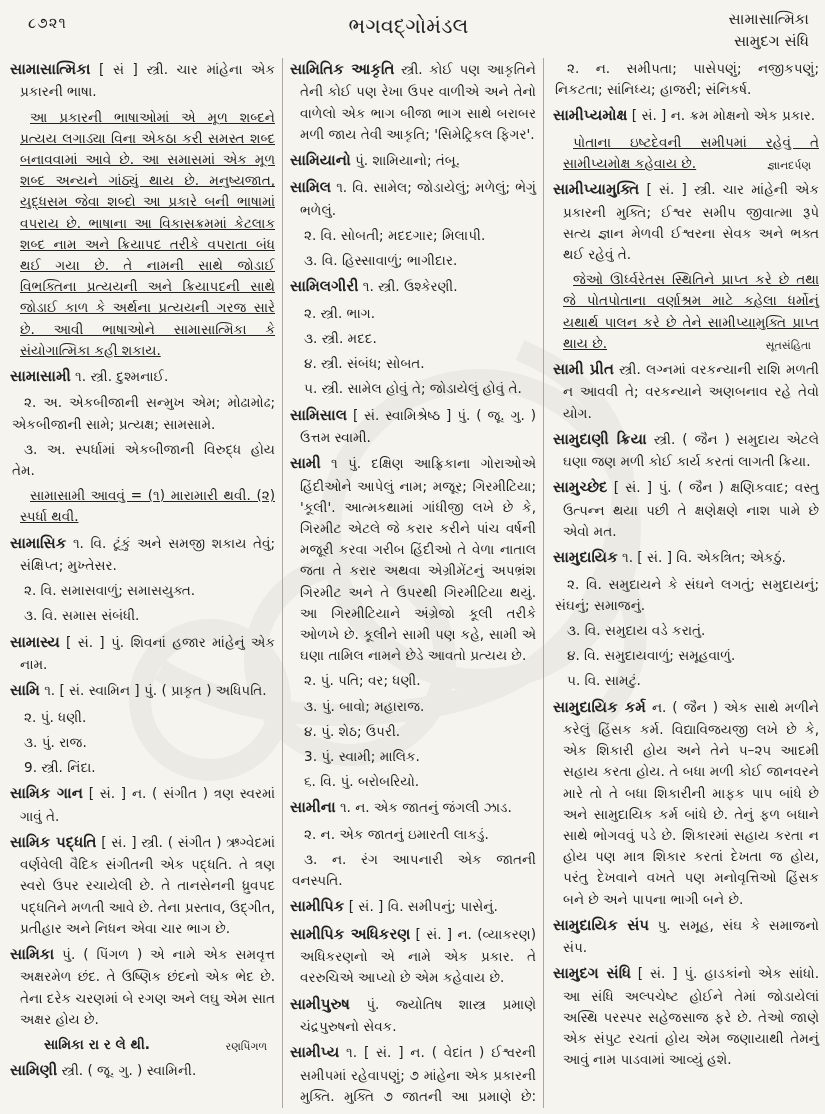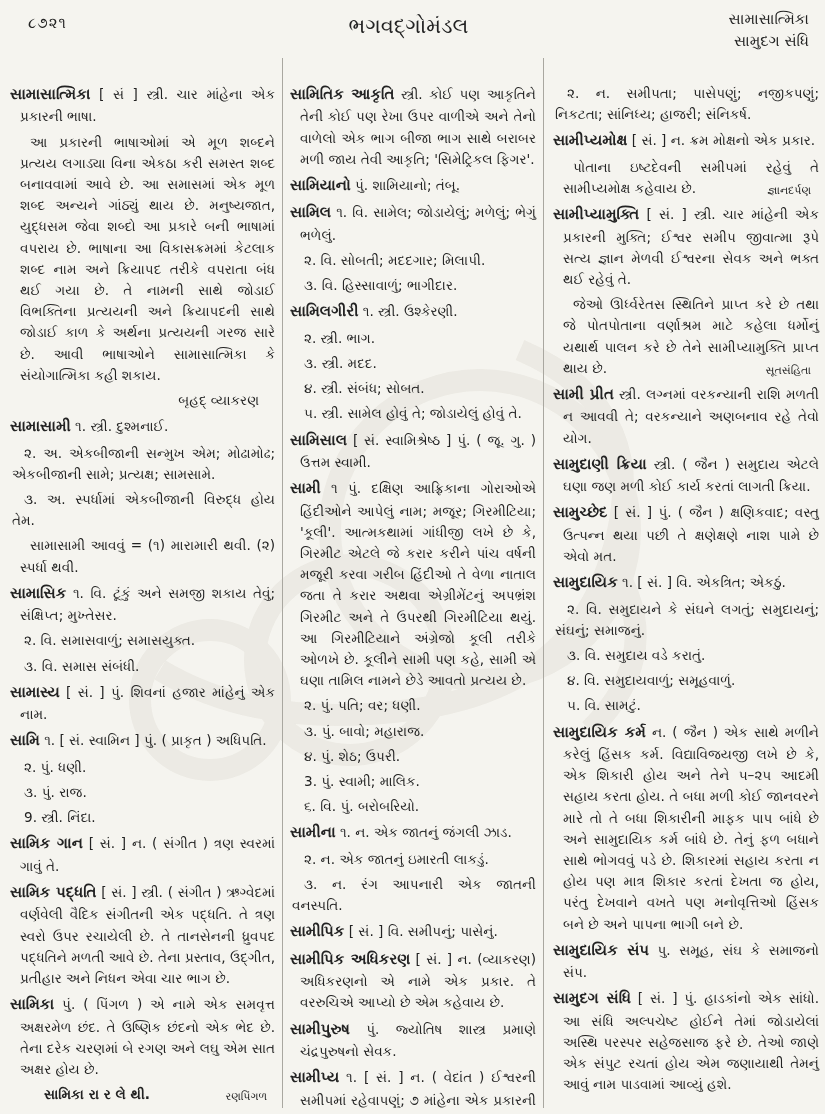--- a/index.html
+++ b/index.html
@@ -16,32 +16,32 @@
   .watermark { position:absolute; left:90px; top:230px; opacity:.85; pointer-events:none; }
 
   
   .header { position:absolute; top:8px; left:0; right:8px; height:48px; }
   .page-number { position:absolute; left:28px; top:6px; font-size:15px; letter-spacing:1px; }
   .page-title  { position:absolute; left:0; right:0; top:6px; text-align:center; font-size:21px; }
   .running-heads { position:absolute; right:8px; top:0; text-align:right; font-size:15px; line-height:22px; }
 
   
   .columns { position:absolute; top:58px; left:10px; right:4px; bottom:6px; display:flex; }
-  .col { box-sizing:border-box; overflow:hidden; font-size:13.6px; line-height:1.56;margin-top:25px; }
+  .col { box-sizing:border-box; overflow:hidden; font-size:13.6px; line-height:1.56; }
   .col-1 { width:272px; padding-right:7px; }
   .col-2 { width:260px; padding:0 7px; }
   .col-3 { flex:1; padding-left:9px; padding-right:2px; }
   .column-divider { width:1px; background:var(--divider, #a9a7a0); }
 
   
   .blk { margin:0 0 4px 0; text-align:justify; position:relative; }
   .hw  { font-weight:bold; font-size:15px; }
   .entry { padding-left:10px; text-indent:-10px; }
   .sense { padding-left:2px;  text-indent:12px; }
-  .para  { padding-left:10px; text-indent:10px; }
+  .para  { padding-left:10px; text-indent:10px;text-decoration:underline; }
   .quote-bold { padding-left:34px; text-indent:0; font-weight:bold; }
   .attr-line { text-align:right; padding-right:16px; }
   .attr { position:absolute; right:8px; bottom:0; font-weight:normal; font-size:11px; }
 </style>
 </head>
 <body style="--paper: #f5f4ef; --ink: #222222; --divider: #a9a7a0; --watermark: #e9e7e0;">
 
 <div class="page">
 
   <svg class="watermark" width="640" height="620" viewBox="0 0 640 620" aria-hidden="true">
@@ -60,21 +60,20 @@
     <div class="running-heads">
       <div>સામાસાત્મિકા</div>
       <div>સામુદગ સંધિ</div>
     </div>
   </div>
 
   <div class="columns">
     <div class="col col-1">
         <div class="blk entry"><span class="hw">સામાસાત્મિકા</span> [ સં ] સ્ત્રી. ચાર માંહેના એક પ્રકારની ભાષા.</div>
         <div class="blk para">આ પ્રકારની ભાષાઓમાં એ મૂળ શબ્દને પ્રત્યય લગાડ્યા વિના એકઠા કરી સમસ્ત શબ્દ બનાવવામાં આવે છે. આ સમાસમાં એક મૂળ શબ્દ અન્યને ગાંઠ્યું થાય છે. મનુષ્યજાત, યુદ્ધસમ જેવા શબ્દો આ પ્રકારે બની ભાષામાં વપરાય છે. ભાષાના આ વિકાસક્રમમાં કેટલાક શબ્દ નામ અને ક્રિયાપદ તરીકે વપરાતા બંધ થઈ ગયા છે. તે નામની સાથે જોડાઈ વિભક્તિના પ્રત્યયની અને ક્રિયાપદની સાથે જોડાઈ કાળ કે અર્થના પ્રત્યયની ગરજ સારે છે. આવી ભાષાઓને સામાસાત્મિકા કે સંયોગાત્મિકા કહી શકાય.</div>
-        <div class="blk attr-line">બૃહદ્ વ્યાકરણ</div>
         <div class="blk entry"><span class="hw">સામાસામી</span> ૧. સ્ત્રી. દુશ્મનાઈ.</div>
         <div class="blk sense">૨. અ. એકબીજાની સન્મુખ એમ; મોઢામોઢ; એકબીજાની સામે; પ્રત્યક્ષ; સામસામે.</div>
         <div class="blk sense">૩. અ. સ્પર્ધામાં એકબીજાની વિરુદ્ધ હોય તેમ.</div>
         <div class="blk para">સામાસામી આવવું = (૧) મારામારી થવી. (૨) સ્પર્ધા થવી.</div>
         <div class="blk entry"><span class="hw">સામાસિક</span> ૧. વિ. ટૂંકું અને સમજી શકાય તેવું; સંક્ષિપ્ત; મુખ્તેસર.</div>
         <div class="blk sense">૨. વિ. સમાસવાળું; સમાસયુક્ત.</div>
         <div class="blk sense">૩. વિ. સમાસ સંબંધી.</div>
         <div class="blk entry"><span class="hw">સામાસ્ય</span> [ સં. ] પું. શિવનાં હજાર માંહેનું એક નામ.</div>
         <div class="blk entry"><span class="hw">સામિ</span> ૧. [ સં. સ્વામિન ] પું. ( પ્રાકૃત ) અધિપતિ.</div>
         <div class="blk sense">૨. પું. ધણી.</div>

